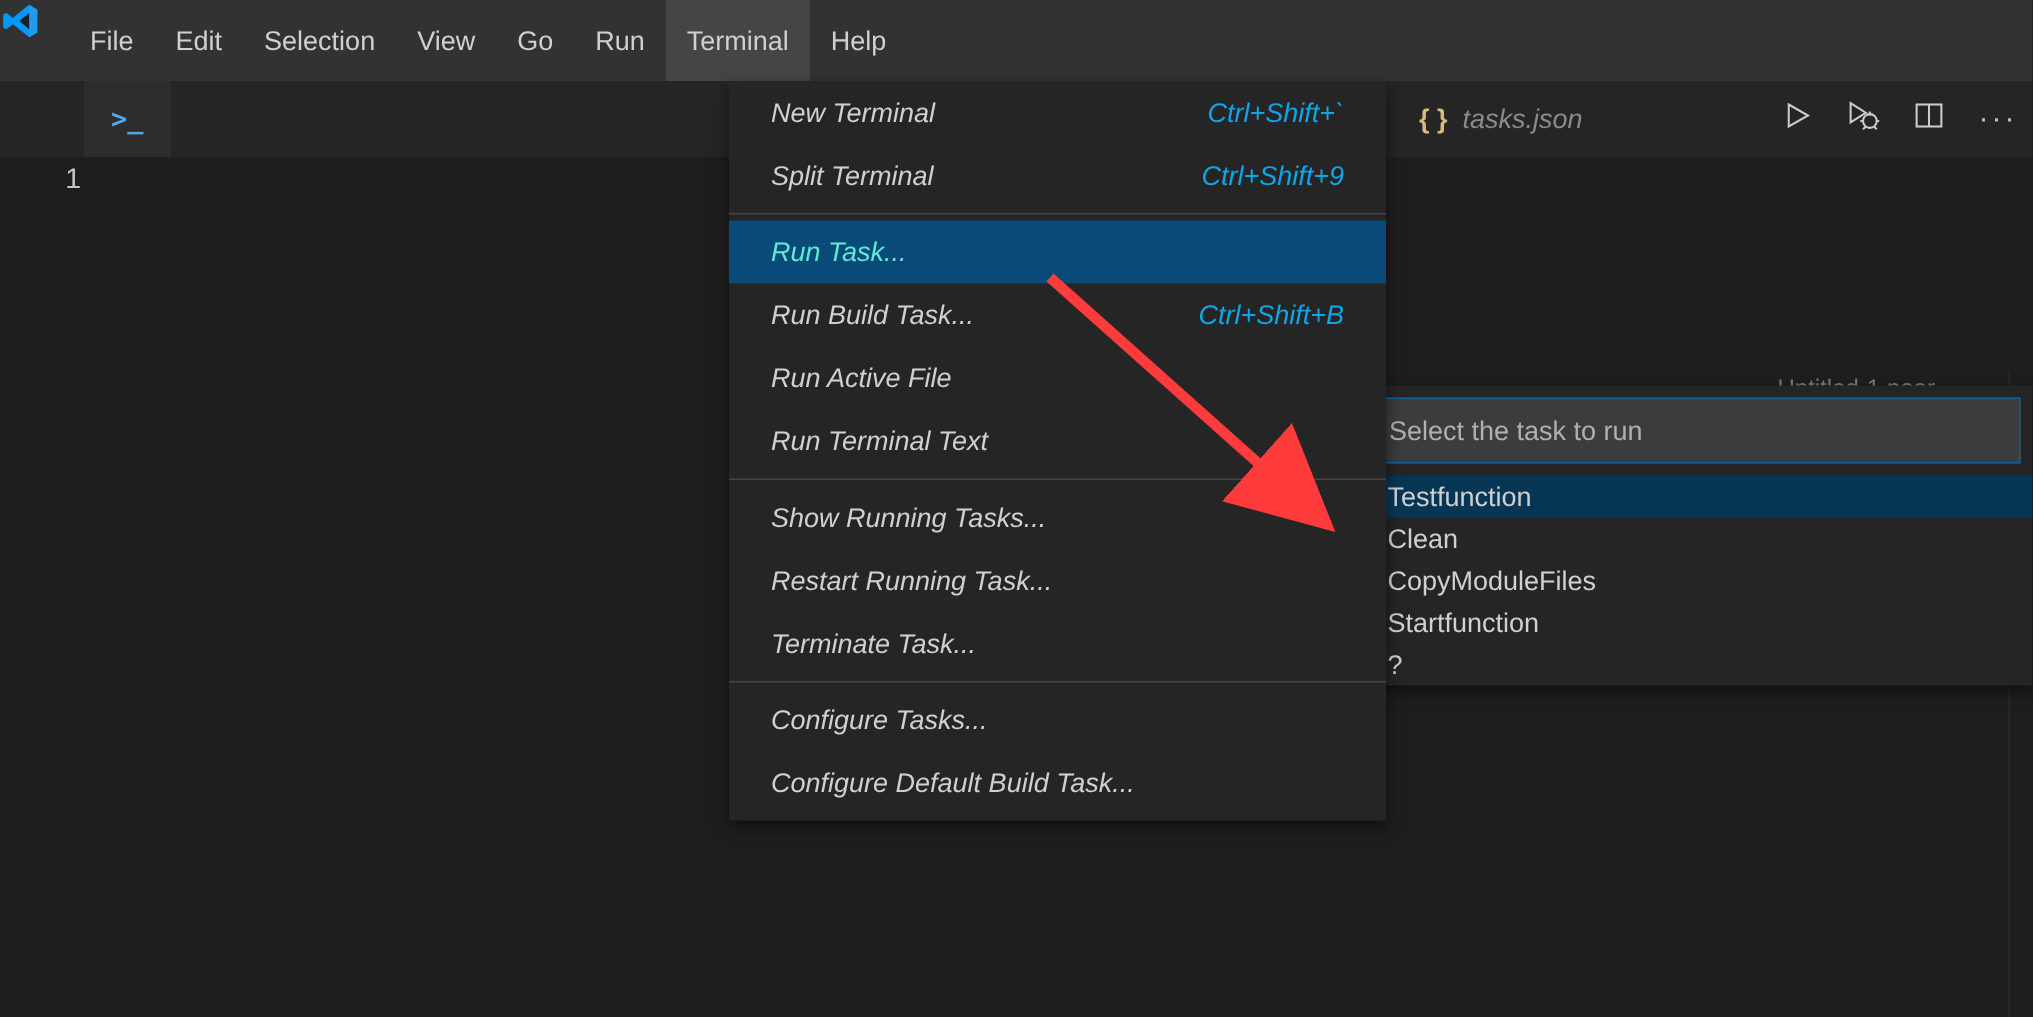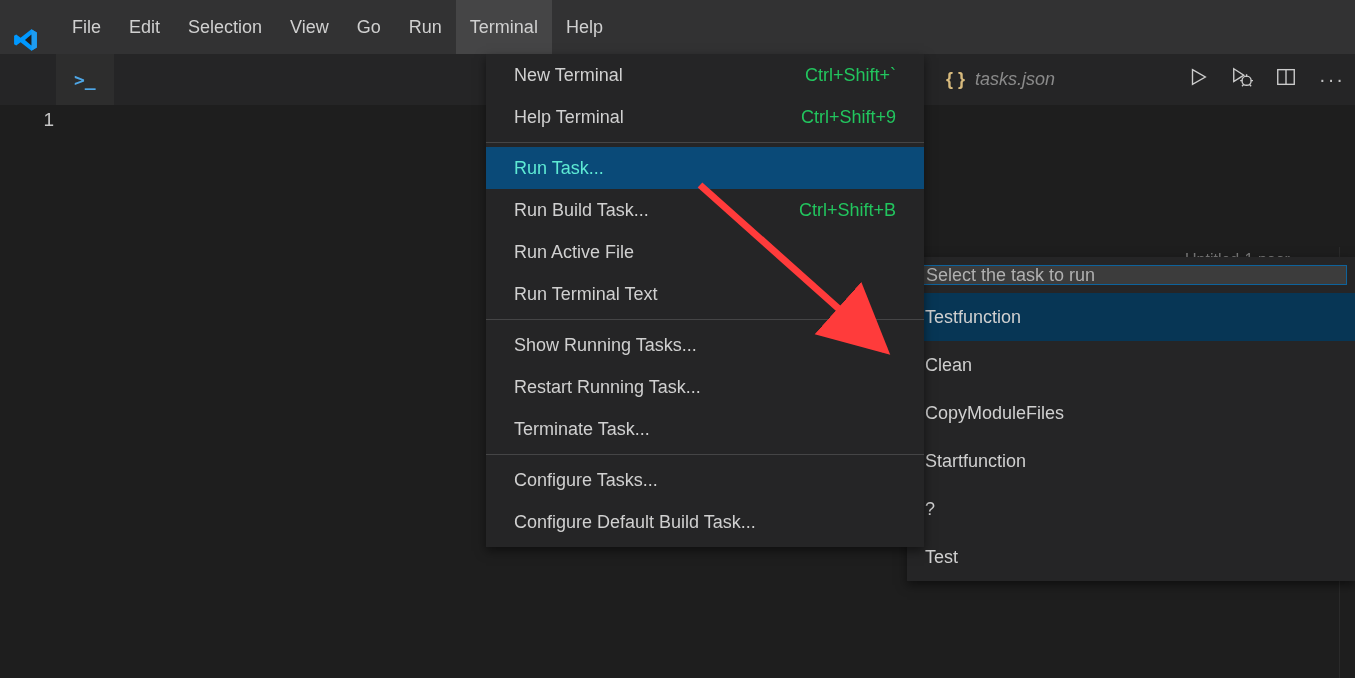--- a/index.html
+++ b/index.html
@@ -10,22 +10,21 @@
     color: #cccccc;
     overflow: hidden;
     position: relative;
     font-size: 18px;
   }
   
   .menubar {
     height: 54px;
     background: #323233;
     display: flex;
-    align-items: flex-end;
-    padding-left: 12px;
+    align-items: flex-start;
   }
   .logo {
     width: 28px;
     height: 28px;
     margin-right: 18px;
     display:flex;align-items:center;justify-content:center;
   }
   .menu-item {
     padding: 0 14px;
     height: 100%;
@@ -105,54 +104,55 @@
     z-index:10;
     padding-bottom:4px;
   }
   .dd-item {
     display:flex;
     justify-content:space-between;
     align-items:center;
     height:42px;
     padding:0 28px;
     color:#d0d0d0;
+    font-style:italic;
   }
   .dd-item.selected {
     background:#0a4a78;
     color:#5eead4;
   }
   .dd-sep {
     height:1px;
     background:#454546;
     margin:4px 0;
   }
-  .shortcut { color:#22c55e; }
+  .shortcut { color:#0ea5e9; }
   
   .quickpick {
     position:absolute;
     left:907px;
     top:257px;
     width:448px; 
     background:#252526;
     box-shadow: 0 4px 10px rgba(0,0,0,0.5);
     z-index:5;
   }
   .qp-input {
     margin:8px;
-    height:20px;
+    height:44px;
     background:#3c3c3c;
     border:1px solid #0e639c;
     color:#b0b0b0;
     padding:0 10px;
     display:flex;
     align-items:center;
     font-size:18px;
   }
   .qp-item {
-    height:48px;
+    height:28px;
     padding:0 18px;
     display:flex;
     align-items:center;
     color:#d0d0d0;
   }
   .qp-item.selected {
     background:#073655;
   }
   
   .arrow {
@@ -240,21 +240,21 @@
 
 <div class="untitled-hint">Untitled-1    poor</div>
 <div class="thin-scroll"></div>
 
 <div class="dropdown">
   <div class="dd-item">
     <span>New Terminal</span>
     <span class="shortcut">Ctrl+Shift+`</span>
   </div>
   <div class="dd-item">
-    <span>Help Terminal</span>
+    <span>Split Terminal</span>
     <span class="shortcut">Ctrl+Shift+9</span>
   </div>
   <div class="dd-sep"></div>
   <div class="dd-item selected">
     <span>Run Task...</span>
     <span class="shortcut"></span>
   </div>
   <div class="dd-item">
     <span>Run Build Task...</span>
     <span class="shortcut">Ctrl+Shift+B</span>
@@ -286,21 +286,20 @@
 
 <div class="quickpick">
   <div class="qp-input">
     <span>Select the task to run</span>
   </div>
   <div class="qp-item selected">Testfunction</div>
   <div class="qp-item">Clean</div>
   <div class="qp-item">CopyModuleFiles</div>
   <div class="qp-item">Startfunction</div>
   <div class="qp-item">?</div>
-  <div class="qp-item">Test</div>
 </div>
 
 <svg class="arrow" width="240" height="230">
   <defs>
     <marker id="ah" markerWidth="12" markerHeight="12" refX="9" refY="5" orient="auto">
       <path d="M0,0 L10,5 L0,10 Z" fill="#ff3b3b"></path>
     </marker>
   </defs>
   <line x1="20" y1="20" x2="205" y2="185" stroke="#ff3b3b" stroke-width="7" marker-end="url(#ah)"></line>
 </svg>

